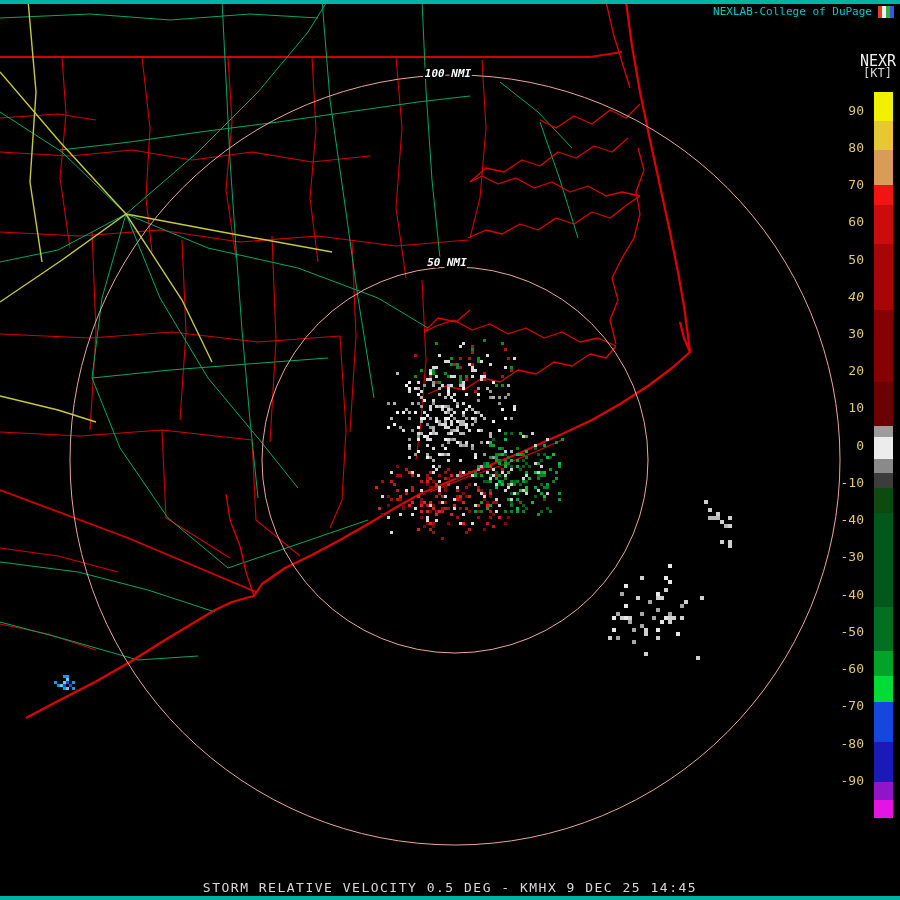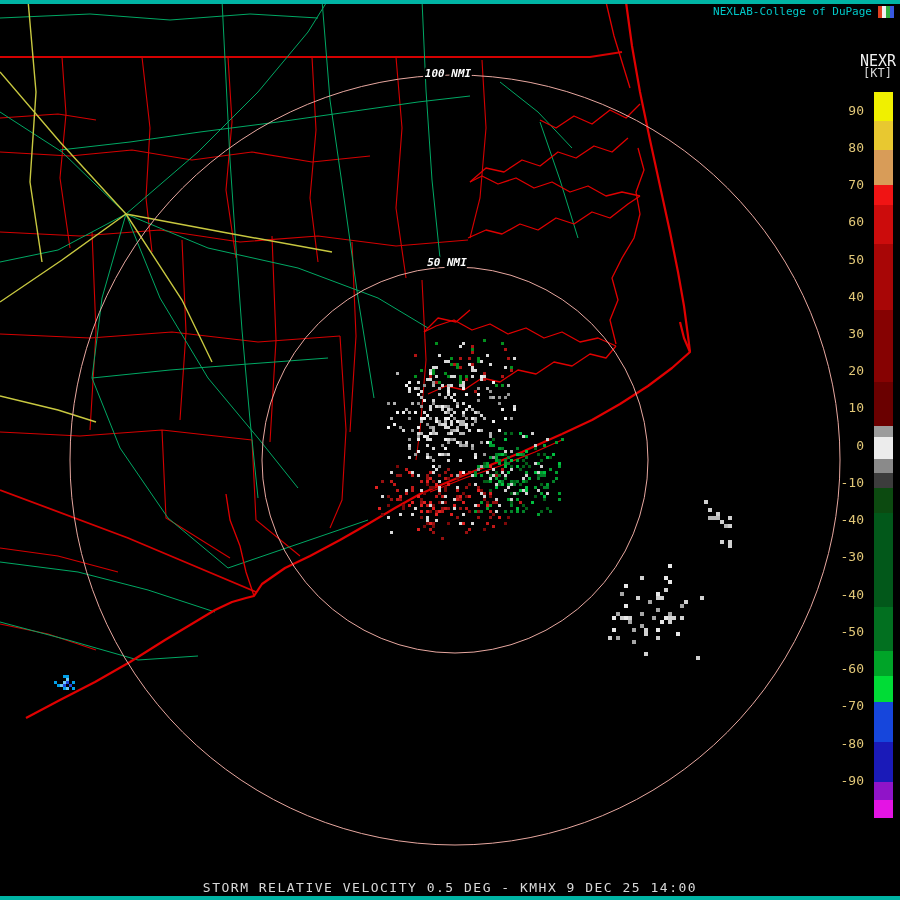--- a/index.html
+++ b/index.html
@@ -879,30 +879,30 @@
 
   <div class="cb-product">NEXR</div>
   <div class="cb-unit">[KT]</div>
   <div class="cb-bar" id="cb-bar" style="background: linear-gradient(rgb(240, 240, 0) 0%, rgb(240, 240, 0) 4%, rgb(232, 200, 48) 4%, rgb(232, 200, 48) 8%, rgb(216, 156, 88) 8%, rgb(216, 156, 88) 12.8%, rgb(240, 20, 20) 12.8%, rgb(240, 20, 20) 15.5%, rgb(204, 12, 12) 15.5%, rgb(204, 12, 12) 21%, rgb(168, 6, 6) 21%, rgb(168, 6, 6) 30%, rgb(134, 2, 2) 30%, rgb(134, 2, 2) 40%, rgb(106, 0, 0) 40%, rgb(106, 0, 0) 46%, rgb(156, 156, 156) 46%, rgb(156, 156, 156) 47.5%, rgb(236, 236, 236) 47.5%, rgb(236, 236, 236) 50.5%, rgb(138, 138, 138) 50.5%, rgb(138, 138, 138) 52.5%, rgb(60, 60, 60) 52.5%, rgb(60, 60, 60) 54.5%, rgb(12, 74, 16) 54.5%, rgb(12, 74, 16) 58%, rgb(2, 88, 26) 58%, rgb(2, 88, 26) 71%, rgb(2, 112, 32) 71%, rgb(2, 112, 32) 77%, rgb(0, 164, 40) 77%, rgb(0, 164, 40) 80.5%, rgb(0, 220, 54) 80.5%, rgb(0, 220, 54) 84%, rgb(22, 70, 220) 84%, rgb(22, 70, 220) 89.5%, rgb(26, 26, 184) 89.5%, rgb(26, 26, 184) 95%, rgb(144, 20, 200) 95%, rgb(144, 20, 200) 97.5%, rgb(228, 20, 228) 97.5%, rgb(228, 20, 228) 100%);"></div>
   <div id="cb-ticks">
       <div class="cb-tick" style="top: 102.615px;">90</div>
       <div class="cb-tick" style="top: 139.846px; text-align: right;">80</div>
       <div class="cb-tick" style="top: 177.077px;">70</div>
       <div class="cb-tick" style="top: 214.308px;">60</div>
       <div class="cb-tick" style="top: 251.538px;">50</div>
-      <div class="cb-tick" style="top: 288.769px;">40</div>
+      <div class="cb-tick" style="top: 288.769px; font-style: italic;">40</div>
       <div class="cb-tick" style="top: 326px;">30</div>
       <div class="cb-tick" style="top: 363.231px;">20</div>
       <div class="cb-tick" style="top: 400.462px;">10</div>
       <div class="cb-tick" style="top: 437.692px;">0</div>
       <div class="cb-tick" style="top: 474.923px;">-10</div>
       <div class="cb-tick" style="top: 512.154px;">-40</div>
       <div class="cb-tick" style="top: 549.385px;">-30</div>
       <div class="cb-tick" style="top: 586.615px;">-40</div>
       <div class="cb-tick" style="top: 623.846px;">-50</div>
       <div class="cb-tick" style="top: 661.077px;">-60</div>
       <div class="cb-tick" style="top: 698.308px;">-70</div>
       <div class="cb-tick" style="top: 735.538px;">-80</div>
       <div class="cb-tick" style="top: 772.769px;">-90</div>
     </div>
 
-  <div class="footer">STORM RELATIVE VELOCITY 0.5 DEG - KMHX 9 DEC 25 14:00</div>
+  <div class="footer">STORM RELATIVE VELOCITY 0.5 DEG - KMHX 9 DEC 25 14:45</div>
 </div>
 
 </body></html>

